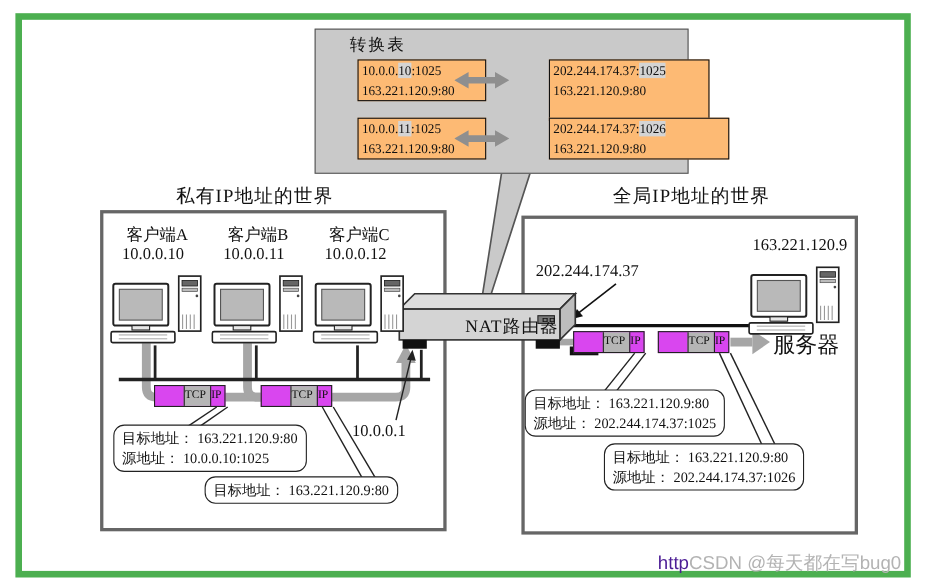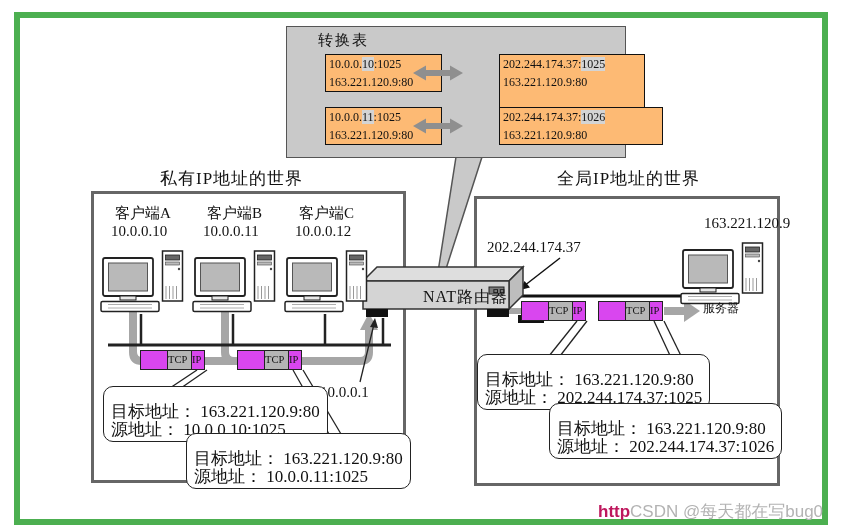--- a/index.html
+++ b/index.html
@@ -21,25 +21,25 @@
   .host-label{font-size:15px;z-index:7;white-space:nowrap;}
   .icon-svg{z-index:6;}
   #router-label{left:368px;top:287px;width:140px;text-align:right;font-size:16px;
                 letter-spacing:1px;z-index:7;}
   .packet{display:flex;height:20px;box-sizing:border-box;border:1.5px solid #222;
           background:#d946ef;z-index:7;font-size:10.5px;line-height:17px;}
   .pc-data{width:26px;}
   .pc-tcp{width:24px;background:#b5b5b5;border-left:1.2px solid #222;box-sizing:border-box;}
   .pc-ip{width:13px;border-left:1.2px solid #222;box-sizing:border-box;}
   .callout{background:#fff;border:1.5px solid #222;border-radius:10px;
-           font-size:17px;line-height:18px;padding:16px 7px 2px 7px;z-index:8;white-space:nowrap;}
+           font-size:13px;line-height:18px;padding:3px 7px 2px 7px;z-index:8;white-space:nowrap;}
   #note{left:185px;top:495px;font-size:15px;z-index:7;}
   #watermark{left:598px;top:500px;font-size:17px;color:#b3b3b3;z-index:7;white-space:nowrap;
              font-family:"Liberation Sans","DejaVu Sans",sans-serif;}
-  #watermark .ghost{color:#be185d;font-weight:bold;}
+  #watermark .ghost{color:#4c1d95;}
 </style>
 </head>
 <body>
 
 <div id="canvas">
 
   <div id="frame" class="abs"></div>
 
   <div class="abs world-box" style="left:91px;top:191px;width:315px;height:292px;"></div>
   <div class="abs world-box" style="left:474px;top:196px;width:306px;height:290px;"></div>
@@ -173,22 +173,22 @@
     <rect x="3" y="10" width="50" height="38" rx="2" fill="#fff" stroke="#222" stroke-width="1.8"></rect>
     <rect x="8.5" y="15" width="39" height="28" fill="#b9b9b9" stroke="#555" stroke-width="1"></rect>
     <rect x="20" y="48" width="16" height="4" fill="#e8e8e8" stroke="#222" stroke-width="1"></rect>
     <rect x="1" y="53.5" width="58" height="10" rx="1.5" fill="#fff" stroke="#222" stroke-width="1.5"></rect>
     <path d="M8 56.5 H52 M8 60 H52" stroke="#999" stroke-width="0.8"></path>
   </svg>
 
   <div id="router-label" class="abs">NAT路由器</div>
   <div class="abs host-label" style="left:320px;top:384px;">10.0.0.1</div>
   <div class="abs host-label" style="left:487px;top:239px;">202.244.174.37</div>
-  <div class="abs host-label" style="left:704px;top:215px;">163.221.120.9</div>
-  <div class="abs host-label" style="left:703px;top:300px;font-size:12px;">服务器</div>
+  <div class="abs host-label" style="left:684px;top:215px;">163.221.120.9</div>
+  <div class="abs host-label" style="left:703px;top:300px;font-size:20px;">服务器</div>
 
   <div class="abs packet" style="left:140px;top:350px;">
     <div class="pc-data"></div>
     <div class="pc-tcp">TCP</div>
     <div class="pc-ip">IP</div>
   </div>
   <div class="abs packet" style="left:237px;top:350px;">
     <div class="pc-data"></div>
     <div class="pc-tcp">TCP</div>
     <div class="pc-ip">IP</div>
@@ -203,21 +203,20 @@
     <div class="pc-tcp">TCP</div>
     <div class="pc-ip">IP</div>
   </div>
 
   <div class="abs callout" style="left:103px;top:386px;">
     <div>目标地址： 163.221.120.9:80</div>
     <div>源地址： 10.0.0.10:1025</div>
   </div>
   <div class="abs callout" style="left:186px;top:433px;">
     <div>目标地址： 163.221.120.9:80</div>
-    <div>源地址： 10.0.0.11:1025</div>
   </div>
   <div class="abs callout" style="left:477px;top:354px;">
     <div>目标地址： 163.221.120.9:80</div>
     <div>源地址： 202.244.174.37:1025</div>
   </div>
   <div class="abs callout" style="left:549px;top:403px;">
     <div>目标地址： 163.221.120.9:80</div>
     <div>源地址： 202.244.174.37:1026</div>
   </div>
 

